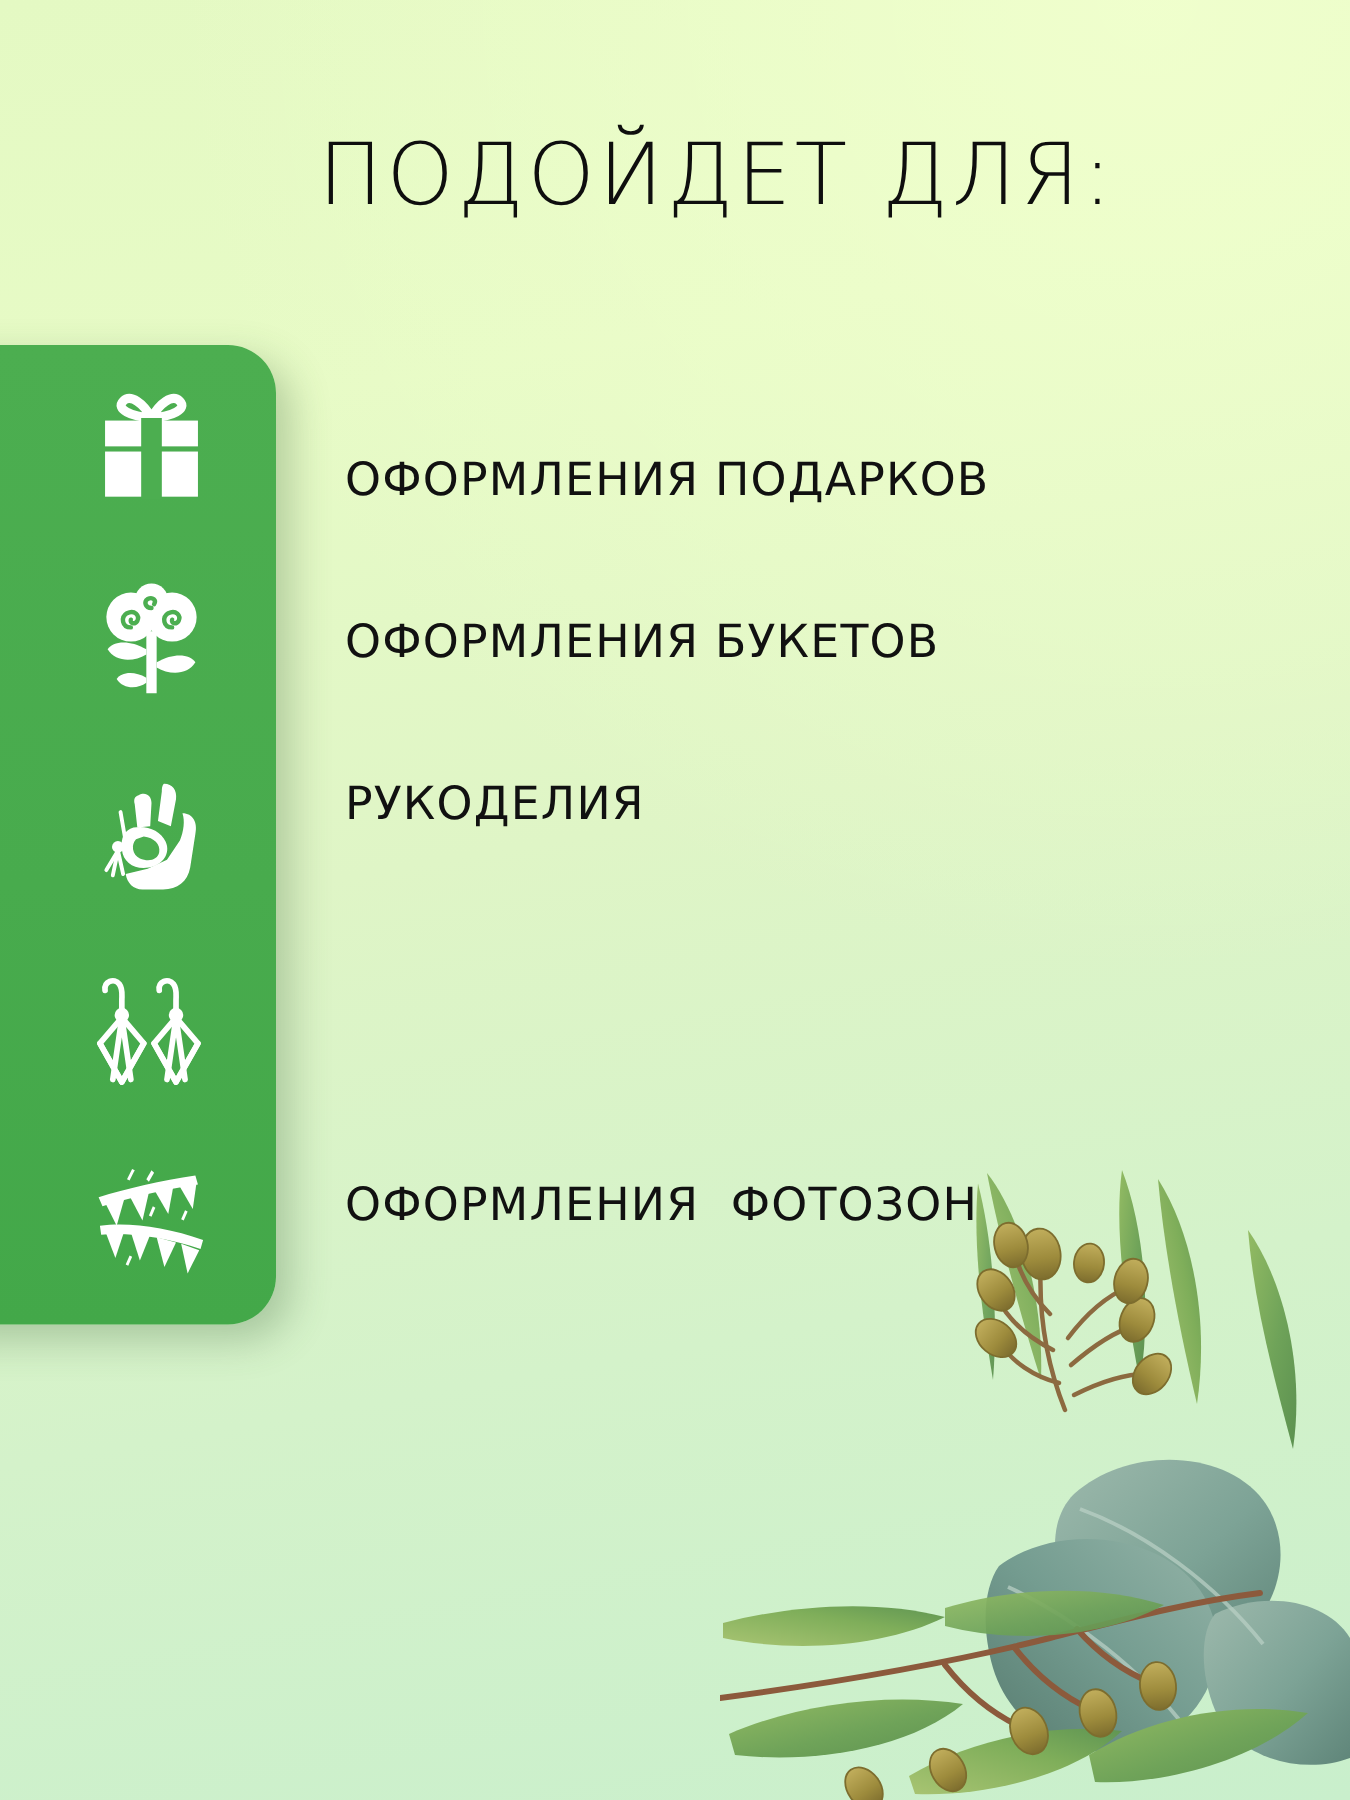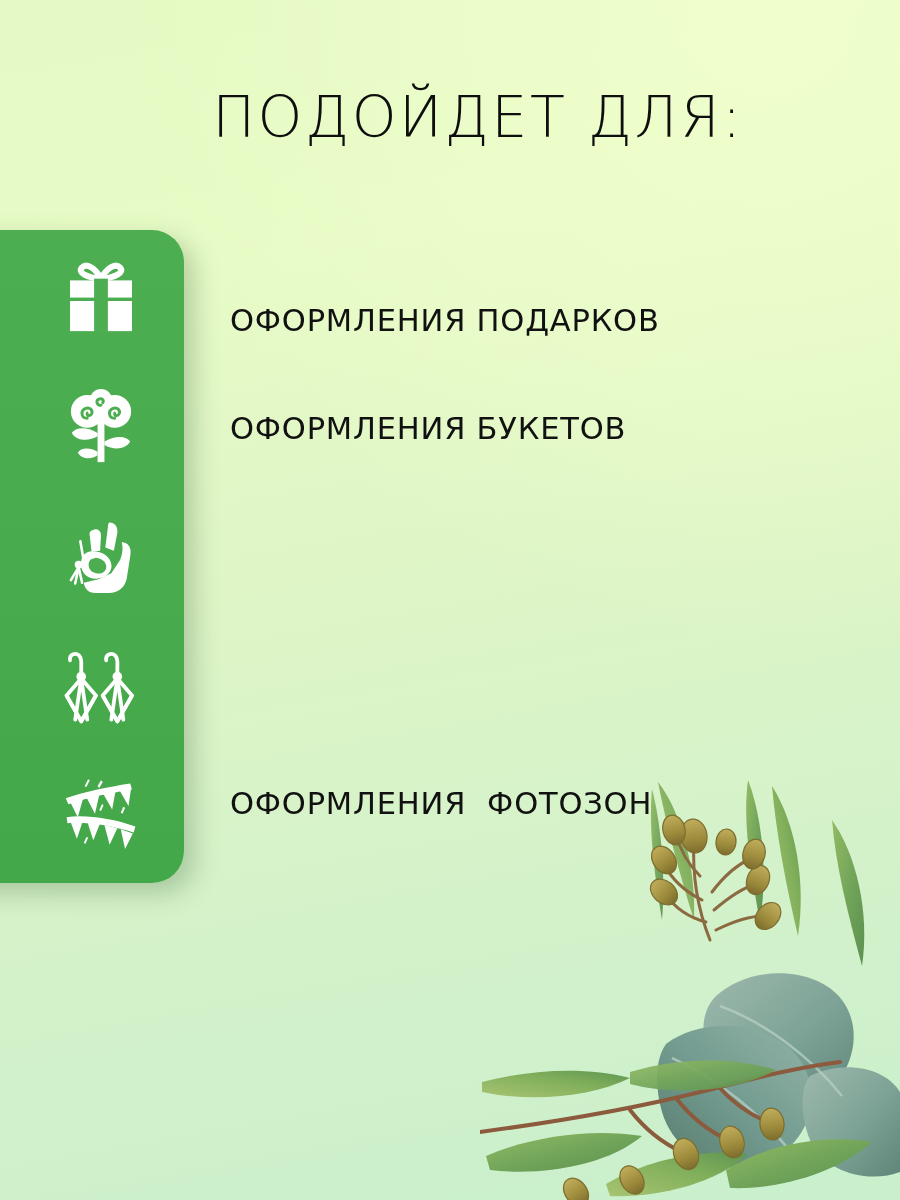--- a/index.html
+++ b/index.html
@@ -199,20 +199,21 @@
           <path d="M48 41 L51 34 L53 35 L50 42 Z"></path>
           <path d="M30 79 L33 72 L35 73 L32 80 Z"></path>
         </g>
       </svg>
     </div>
   </div>
 
   <div class="list">
     <div class="list-item row0">ОФОРМЛЕНИЯ ПОДАРКОВ</div>
     <div class="list-item row1">ОФОРМЛЕНИЯ БУКЕТОВ</div>
+    <div class="list-item row2">РУКОДЕЛИЯ</div>
     <div class="list-item row4">ОФОРМЛЕНИЯ  ФОТОЗОН</div>
   </div>
 
   <div class="botanical">
     <svg viewBox="0 0 420 420">
       <defs>
         <linearGradient id="gLeafA" x1="0" y1="0" x2="1" y2="1">
           <stop offset="0%" stop-color="#93bb63"></stop>
           <stop offset="55%" stop-color="#6fa359"></stop>
           <stop offset="100%" stop-color="#5c9150"></stop>

